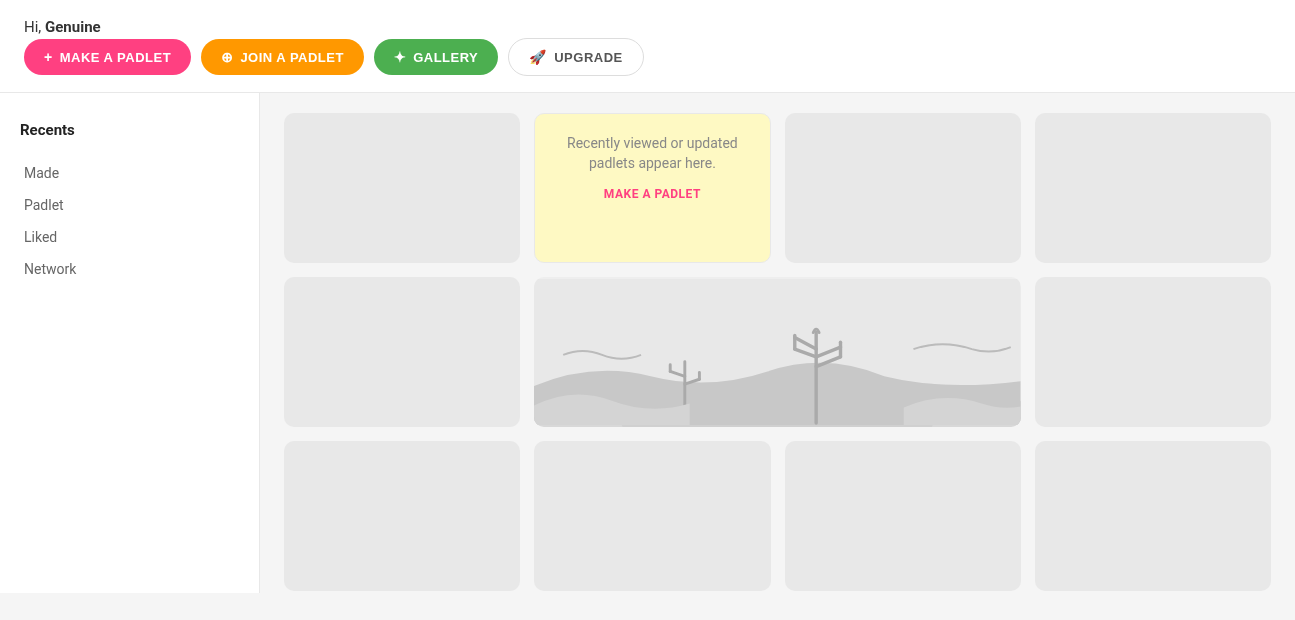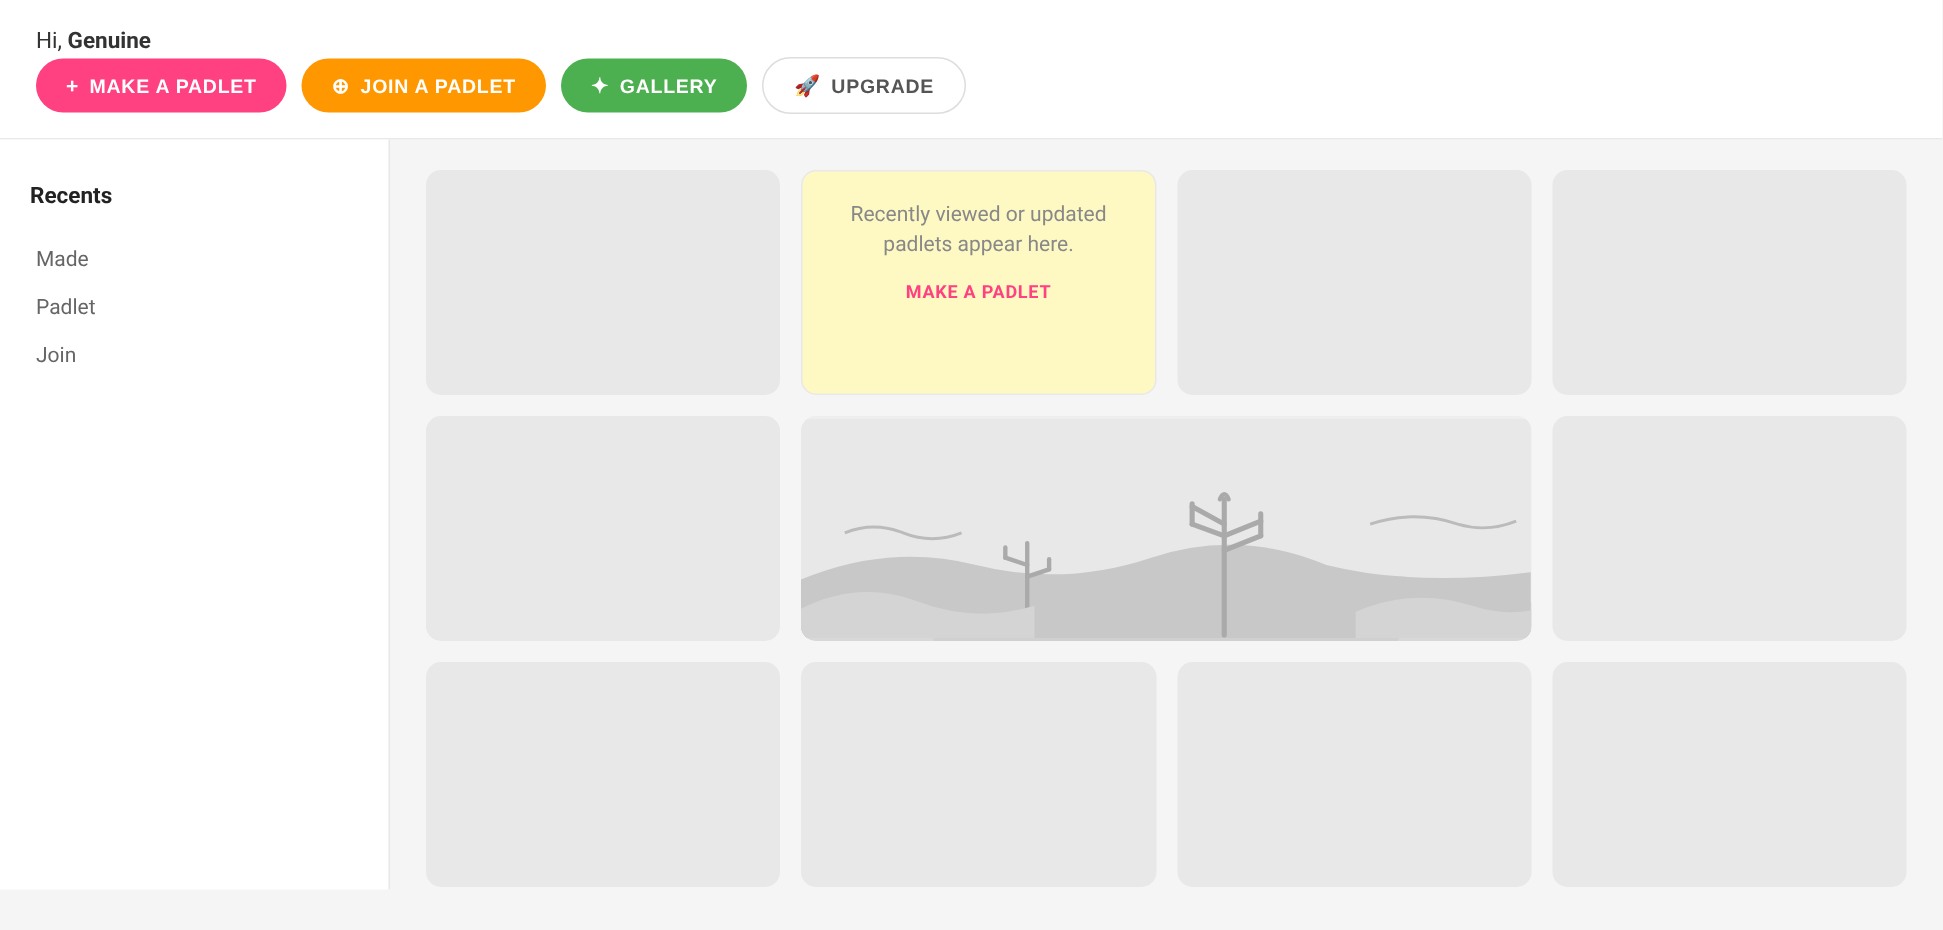--- a/index.html
+++ b/index.html
@@ -217,21 +217,22 @@
       <span>Upgrade</span>
     </button>
   </div>
 </div>
 
 <div class="main-layout">
   <div class="sidebar">
     <div class="sidebar-section-title">Recents</div>
     <a class="sidebar-item">Made</a>
     <a class="sidebar-item">Padlet</a>
-    <a class="sidebar-item">Join</a>
+    <a class="sidebar-item">Liked</a>
+    <a class="sidebar-item">Network</a>
   </div>
 
   <div class="content-area">
     <div class="padlet-grid">
 
       <div class="padlet-card row1-card1"></div>
 
       <div class="padlet-card-featured row1-card2">
         <div class="featured-text">Recently viewed or updated padlets appear here.</div>
         <a class="featured-link">Make a Padlet</a>

